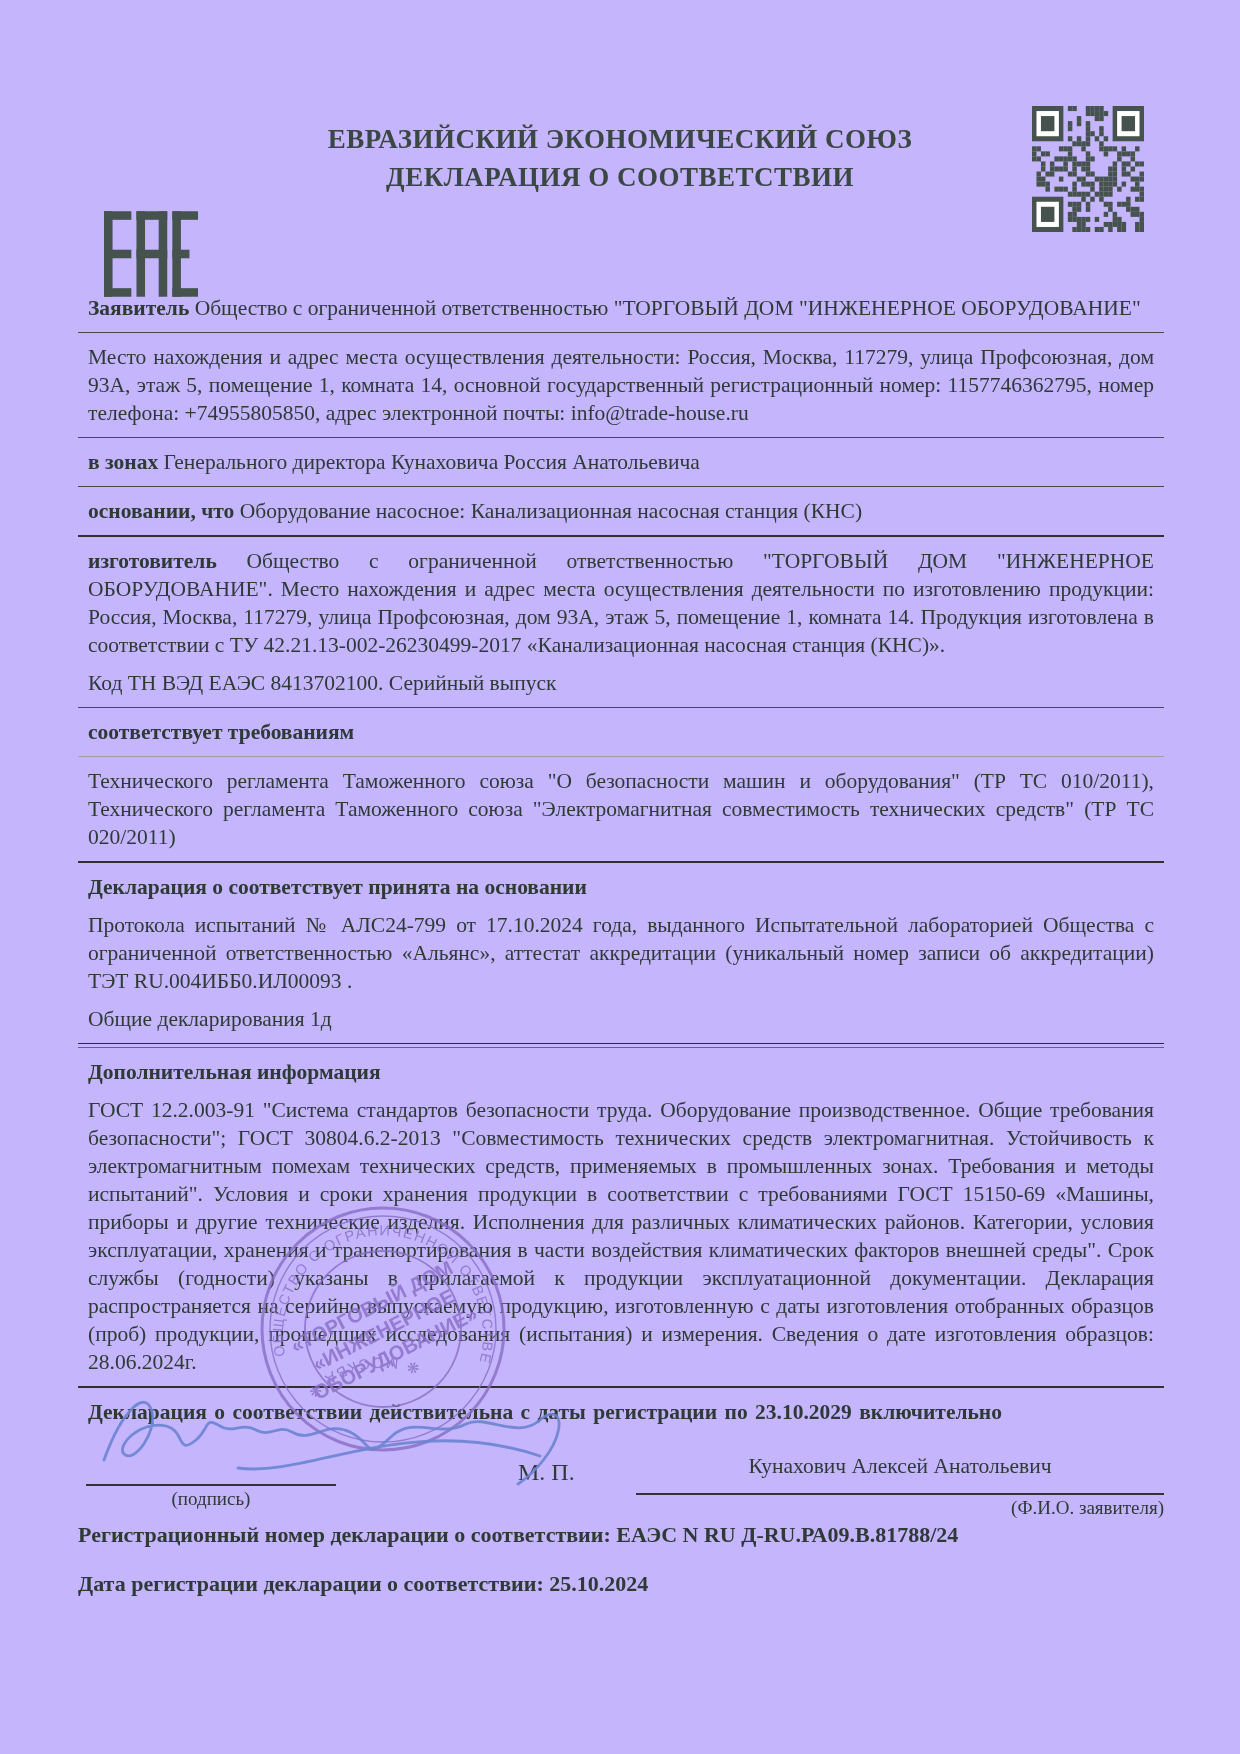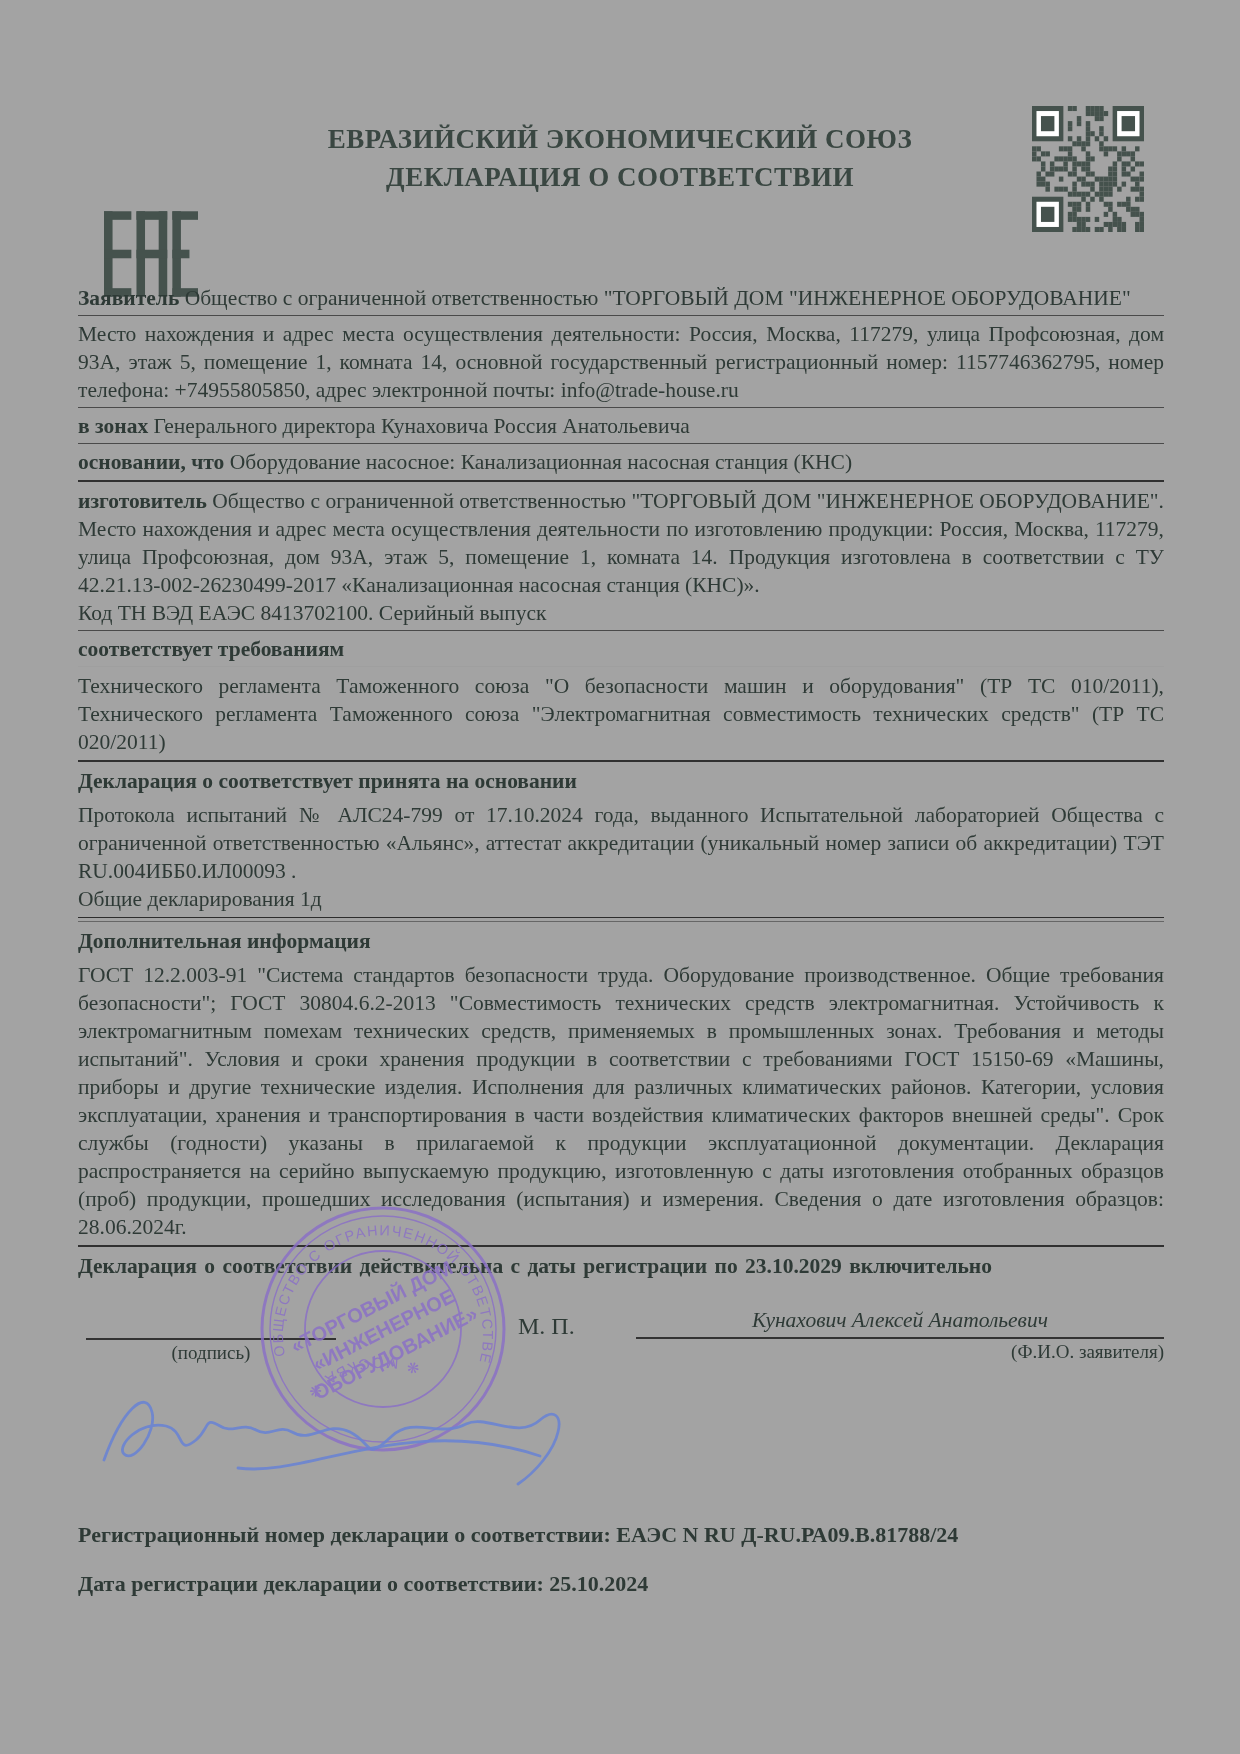--- a/index.html
+++ b/index.html
@@ -1,51 +1,51 @@
 <!DOCTYPE html>
 <html style="--ink: #2e3a36;"><head>
 <meta charset="utf-8">
 <style>
   html,body{margin:0;padding:0;background:#e8e8e8;}
   .page{
     position:relative;
     width:1240px;height:1754px;
     margin:0 auto;
-    background:#a3a3a3;
+    background:#c4b5fd;
     font-family:"Liberation Serif","DejaVu Serif",serif;
     color:var(--ink,#2e3a36);
     overflow:hidden;
   }
   .title{
     position:absolute;top:120px;left:0;width:100%;
     text-align:center;font-weight:bold;font-size:27px;line-height:38px;
     letter-spacing:.5px;color:#3a4742;
   }
   .eac-logo{position:absolute;left:104px;top:210px;}
   .qr{position:absolute;left:1032px;top:106px;width:112px;height:126px;}
   .doc{
     position:absolute;left:78px;top:284px;width:1086px;
     font-size:21.5px;line-height:28px;
   }
-  .doc p{margin:0;}
+  .doc p{margin:10px;}
   .jp{text-align:justify;}
   b{font-weight:bold;}
   .rule{border-top:1.6px solid #4a4a4a;margin:3px 0 4px;}
   .rule.thick{border-top:2.4px solid #303030;margin:4px 0 5px;}
   .rule.light{border-top:1.2px solid #9f9f9f;margin:3px 0 5px;}
   .rule.dbl{height:3px;border-top:1.7px solid #2d2d2d;border-bottom:1px solid #666;margin:4px 0 5px;}
   .heading{font-weight:bold;}
   .validity{font-weight:bold;word-spacing:2px;}
   .sig-row{position:relative;height:96px;margin-top:26px;}
   .sig-left{position:absolute;left:8px;top:32px;width:250px;border-top:2px solid #333;}
   .sig-left .caption{text-align:center;}
   .caption{font-size:19px;line-height:26px;color:#2e3a36;text-align:right;}
   .mp{position:absolute;left:440px;top:6px;font-size:24px;}
   .sig-right{position:absolute;left:558px;right:0;top:0;text-align:center;}
-  .sig-right .name{border-bottom:2px solid #333;padding-bottom:3px;font-size:21.5px;font-style:italic;}
+  .sig-right .name{border-bottom:2px solid #333;padding-bottom:13px;font-size:21.5px;}
   .reg-line{position:absolute;left:78px;font-weight:bold;font-size:22px;}
   .reg-number{top:1500px;}
   .reg-date{top:1549px;}
   .stamp{position:absolute;left:250px;top:1196px;opacity:.82;z-index:3;}
   .signature{position:absolute;left:88px;top:1376px;z-index:4;}
 </style>
 </head>
 <body>
 
 <div class="page">

